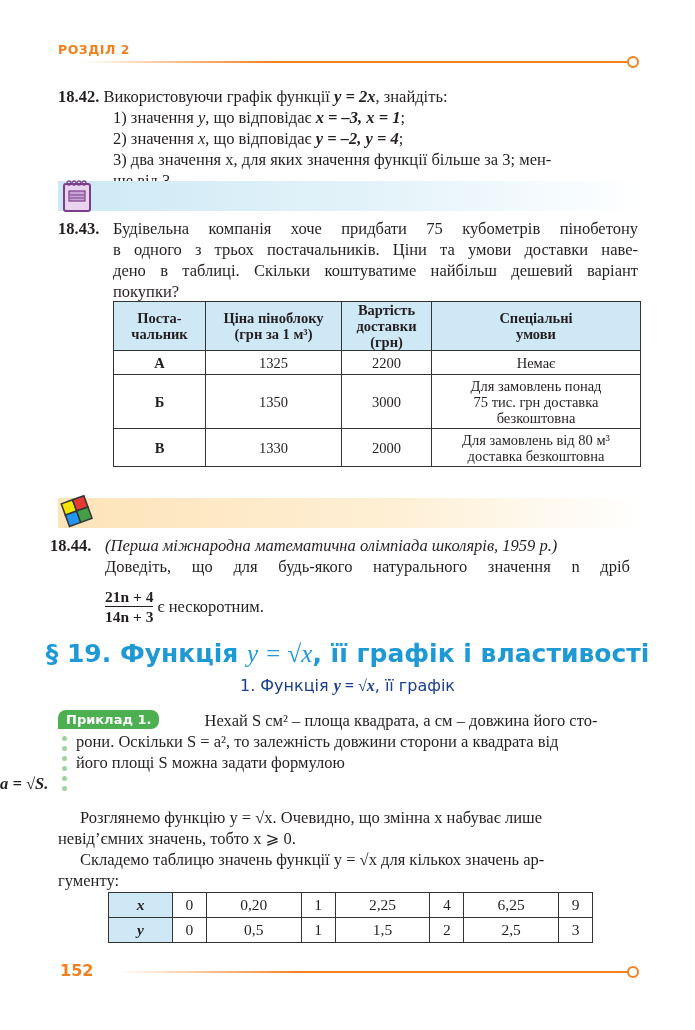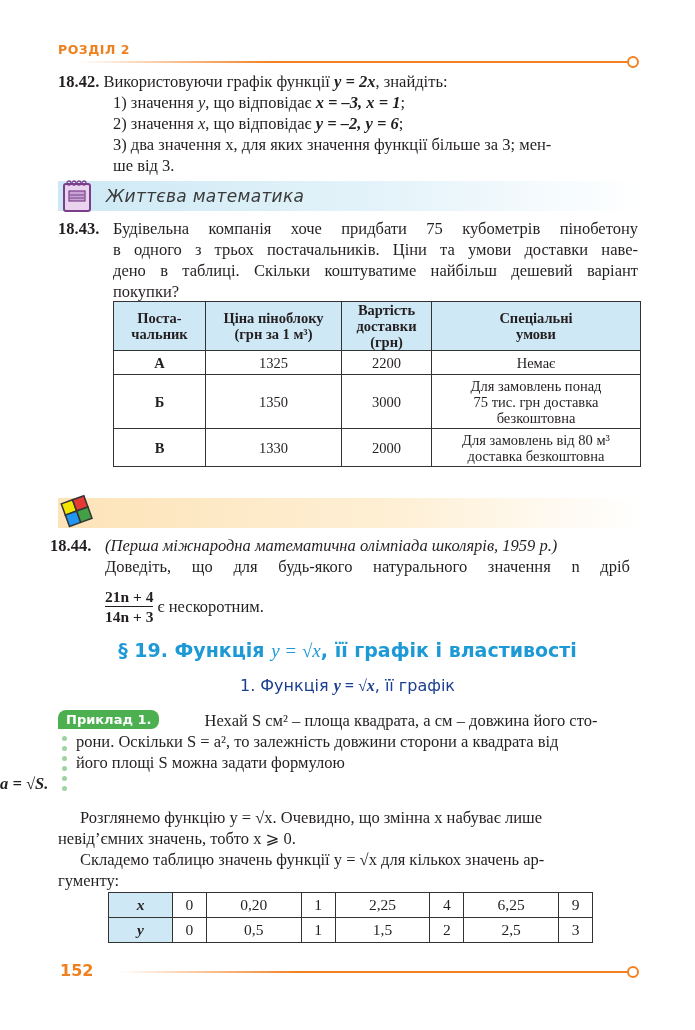--- a/index.html
+++ b/index.html
@@ -25,64 +25,63 @@
   .banner-orange { background: linear-gradient(to right, #fde3b8 0%, #fef0d6 60%, rgba(255,255,255,0) 100%); }
   .banner-title { font-family: "DejaVu Sans", sans-serif; font-style: italic; font-size: 17px; color: #3a3a3a; margin-left: 48px; letter-spacing: 0.3px; }
 
   
   table { border-collapse: collapse; font-family: "Liberation Serif", serif; }
   .sup-table td, .sup-table th { border: 1.5px solid #333; text-align: center; vertical-align: middle; padding: 0 4px; font-size: 14.5px; line-height: 16px; }
   .sup-table th { background: #cfe8f5; font-weight: bold; }
   .val-table td { border: 1.5px solid #333; text-align: center; font-size: 15.5px; height: 22px; }
   .val-table td.hd { background: #cfe8f5; font-style: italic; font-weight: bold; }
 
-  .sec-title { font-family: "DejaVu Sans", sans-serif; font-weight: bold; color: #1d9ad6; font-size: 19px; }
+  .sec-title { font-family: "DejaVu Sans", sans-serif; font-weight: bold; color: #1d9ad6; font-size: 25px; }
   .sub-title { font-family: "DejaVu Sans", sans-serif; color: #1b3f8f; font-size: 16px; }
   .math { font-family: "Liberation Serif", serif; font-style: italic; }
 
   .badge { background: #4caf50; color: #fff; font-family: "DejaVu Sans", sans-serif; font-weight: bold; font-size: 13px;
            border-radius: 8px 8px 8px 0; padding: 2px 8px; }
   .dot { width: 5px; height: 5px; border-radius: 50%; background: #9fd49f; }
   .page-num { font-family: "DejaVu Sans", sans-serif; font-weight: bold; color: #f07f1e; font-size: 16px; }
 
   .frac { display: inline-block; text-align: center; vertical-align: middle; font-weight: bold; font-size: 15.5px; line-height: 19px; }
   .frac .bar { border-top: 1.5px solid #231f20; }
 </style>
 </head>
 <body>
 
 <div class="abs section-label">РОЗДІЛ 2</div>
 <div class="abs rule" style="left:80px; top:61px; width:548px;"></div>
 <div class="abs rule-end" style="left:627px; top:56px;"></div>
 
-<div class="abs text" style="left:58px; top:71px; width:580px;">
+<div class="abs text" style="left:58px; top:86px; width:580px;">
   <div>
     <span class="num">18.42.</span>
     <span>Використовуючи графік функції </span><span class="bi">y = 2x</span><span>, знайдіть:</span>
   </div>
   <div style="padding-left:55px;">
     <div><span>1) значення </span><span class="it">y</span><span>, що відповідає </span><span class="bi">x = –3, x = 1</span><span>;</span></div>
-    <div><span>2) значення </span><span class="it">x</span><span>, що відповідає </span><span class="bi">y = –2, y = 6</span><span>;</span></div>
+    <div><span>2) значення </span><span class="it">x</span><span>, що відповідає </span><span class="bi">y = –2, y = 4</span><span>;</span></div>
     <div>3) два значення x, для яких значення функції більше за 3; мен-</div>
     <div>ше від 3.</div>
   </div>
 </div>
 
 <div class="abs banner banner-blue" style="left:58px; top:181px; width:580px;">
   <svg class="abs" style="left:4px; top:-2px;" width="30" height="34" viewBox="0 0 30 34">
     <rect x="2" y="5" width="26" height="27" rx="2" fill="#e9d3ee" stroke="#7b3e8c" stroke-width="2"></rect>
     <rect x="7" y="12" width="16" height="10" fill="#c7a4d3" stroke="#7b3e8c" stroke-width="1.2"></rect>
     <line x1="8" y1="16" x2="22" y2="16" stroke="#7b3e8c" stroke-width="1"></line>
     <line x1="8" y1="19" x2="22" y2="19" stroke="#7b3e8c" stroke-width="1"></line>
     <circle cx="7" cy="4" r="2" fill="none" stroke="#7b3e8c" stroke-width="1.3"></circle>
     <circle cx="12" cy="4" r="2" fill="none" stroke="#7b3e8c" stroke-width="1.3"></circle>
     <circle cx="17" cy="4" r="2" fill="none" stroke="#7b3e8c" stroke-width="1.3"></circle>
     <circle cx="22" cy="4" r="2" fill="none" stroke="#7b3e8c" stroke-width="1.3"></circle>
   </svg>
-  <span class="banner-title">Життєва математика</span>
 </div>
 
 <div class="abs text just" style="left:58px; top:218px; width:580px;">
   <div style="display:flex;">
     <span class="num" style="width:55px; flex:none;">18.43.</span>
     <div style="flex:1;">
       <div class="just" style="text-align-last:justify;">Будівельна компанія хоче придбати 75 кубометрів пінобетону</div>
       <div class="just" style="text-align-last:justify;">в одного з трьох постачальників. Ціни та умови доставки наве-</div>
       <div class="just" style="text-align-last:justify;">дено в таблиці. Скільки коштуватиме найбільш дешевий варіант</div>
       <div>покупки?</div>

